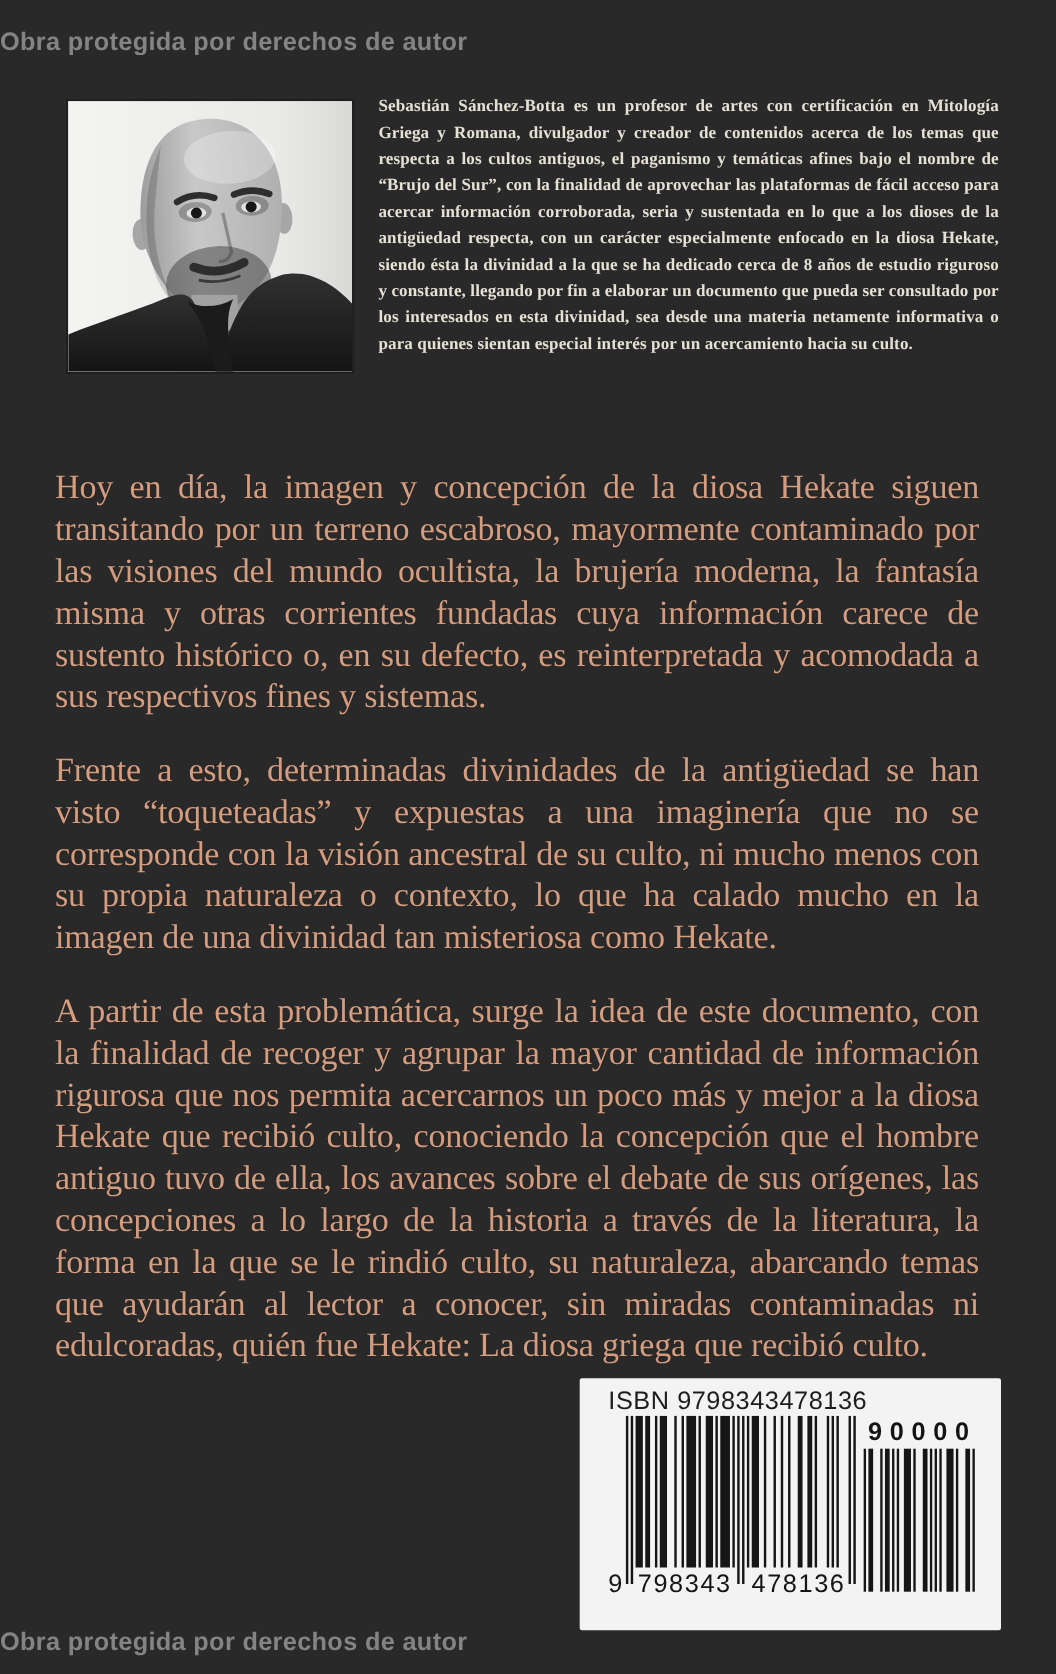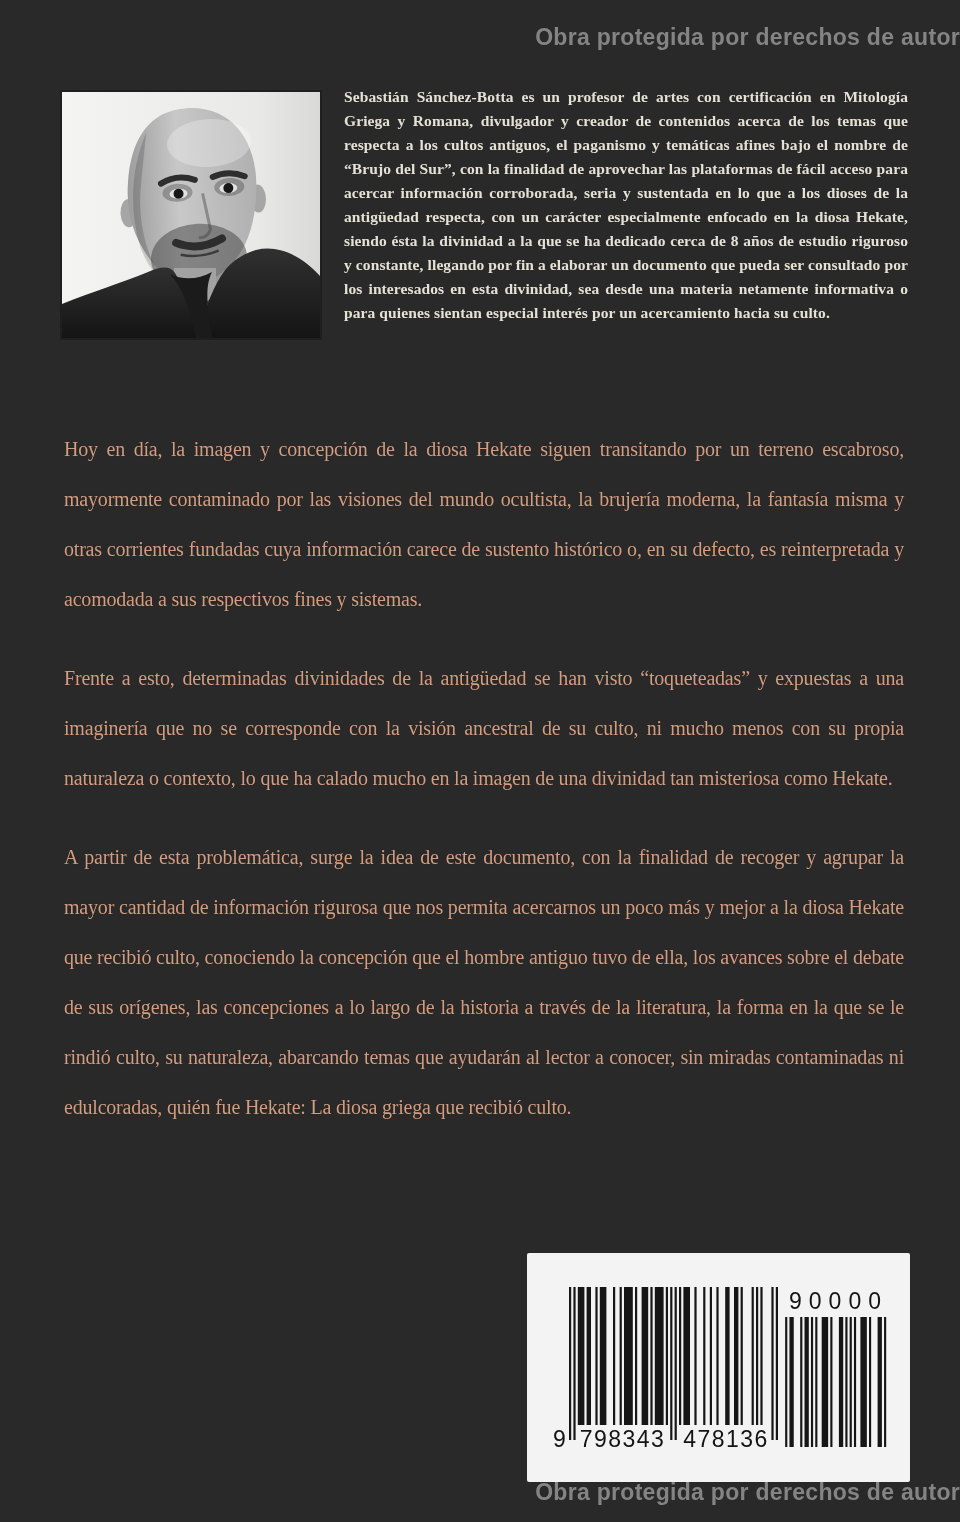--- a/index.html
+++ b/index.html
@@ -5,54 +5,54 @@
   :root{
     --bg:#292929; --body:#d49d80; --bio:#e6e1d5; --wm:#949494;
   }
   html,body{margin:0;padding:0;background:#111;}
   .cover{
     position:relative; width:960px; height:1522px; margin:0 auto;
     background:var(--bg); overflow:hidden;
     font-family:"Liberation Serif", serif;
   }
   .watermark{
-    position:absolute; left:0; right:0; text-align:right;
+    position:absolute; left:0; right:0; text-align:left;
     font-family:"Liberation Sans", sans-serif; font-weight:700;
     font-size:23px; color:var(--wm); letter-spacing:.3px; opacity:.85;
   }
   .wm-top{top:24px;}
   .wm-bottom{top:1479px;}
   .photo{
     position:absolute; left:62px; top:92px; width:258px; height:246px;
     background:#e9e9e7; box-shadow:0 0 0 2px #1f1f1f;
   }
   .photo svg{display:block; width:100%; height:100%;}
   .bio{
     position:absolute; left:344px; top:85px; width:564px;
     font-size:15.5px; line-height:24px; color:var(--bio);
     text-align:justify; letter-spacing:.1px;font-weight:bold;
   }
   .main-text{
-    position:absolute; left:64px; top:424px; width:840px;
-    font-size:20px; line-height:50px; color:var(--body);
+    position:absolute; left:50px; top:424px; width:840px;
+    font-size:31px; line-height:38px; color:var(--body);
     text-align:justify; letter-spacing:-.2px;
     text-shadow:0 0 1px rgba(0,0,0,.35);
   }
   .main-text p{margin:0 0 29px 0;}
   .barcode-box{
     position:absolute; left:527px; top:1253px; width:383px; height:229px;
     background:#f3f3f3; border-radius:2px;
   }
   .isbn-label{
     position:absolute; left:26px; top:7px;
     font-family:"Liberation Sans", sans-serif; font-size:23px;
     color:#1d1d1d; letter-spacing:.5px;
   }
   .ean-main{position:absolute; left:22px; top:34px;}
-  .ean-addon{position:absolute; left:256px; top:34px;}
+  .ean-addon{position:absolute; left:256px; top:34px;font-weight:bold;}
   .bc-digit{
     font-family:"Liberation Sans", sans-serif; fill:#141414;
   }
 </style>
 </head>
 <body>
 
 <div class="cover">
 
   <div class="watermark wm-top">Obra protegida por derechos de autor</div>
@@ -105,20 +105,21 @@
 
   <div class="bio">Sebastián Sánchez-Botta es un profesor de artes con certificación en Mitología Griega y Romana, divulgador y creador de contenidos acerca de los temas que respecta a los cultos antiguos, el paganismo y temáticas afines bajo el nombre de “Brujo del Sur”, con la finalidad de aprovechar las plataformas de fácil acceso para acercar información corroborada, seria y sustentada en lo que a los dioses de la antigüedad respecta, con un carácter especialmente enfocado en la diosa Hekate, siendo ésta la divinidad a la que se ha dedicado cerca de 8 años de estudio riguroso y constante, llegando por fin a elaborar un documento que pueda ser consultado por los interesados en esta divinidad, sea desde una materia netamente informativa o para quienes sientan especial interés por un acercamiento hacia su culto.</div>
 
   <div class="main-text">
     <p>Hoy en día, la imagen y concepción de la diosa Hekate siguen transitando por un terreno escabroso, mayormente contaminado por las visiones del mundo ocultista, la brujería moderna, la fantasía misma y otras corrientes fundadas cuya información carece de sustento histórico o, en su defecto, es reinterpretada y acomodada a sus respectivos fines y sistemas.</p>
     <p>Frente a esto, determinadas divinidades de la antigüedad se han visto “toqueteadas” y expuestas a una imaginería que no se corresponde con la visión ancestral de su culto, ni mucho menos con su propia naturaleza o contexto, lo que ha calado mucho en la imagen de una divinidad tan misteriosa como Hekate.</p>
     <p>A partir de esta problemática, surge la idea de este documento, con la finalidad de recoger y agrupar la mayor cantidad de información rigurosa que nos permita acercarnos un poco más y mejor a la diosa Hekate que recibió culto, conociendo la concepción que el hombre antiguo tuvo de ella, los avances sobre el debate de sus orígenes, las concepciones a lo largo de la historia a través de la literatura, la forma en la que se le rindió culto, su naturaleza, abarcando temas que ayudarán al lector a conocer, sin miradas contaminadas ni edulcoradas, quién fue Hekate: La diosa griega que recibió culto.</p>
   </div>
 
   <div class="barcode-box">
+    <div class="isbn-label">ISBN 9798343478136</div>
     <div class="ean-main" id="ean-main"><svg width="232" height="170" viewBox="0 0 232 170">
           <rect x="20.00" y="0" width="2.20" height="153" fill="#161616"></rect>
           <rect x="24.40" y="0" width="2.20" height="153" fill="#161616"></rect>
           <rect x="28.80" y="0" width="6.60" height="138" fill="#161616"></rect>
           <rect x="37.60" y="0" width="4.40" height="138" fill="#161616"></rect>
           <rect x="46.40" y="0" width="2.20" height="138" fill="#161616"></rect>
           <rect x="50.80" y="0" width="6.60" height="138" fill="#161616"></rect>
           <rect x="64.00" y="0" width="2.20" height="138" fill="#161616"></rect>
           <rect x="70.60" y="0" width="2.20" height="138" fill="#161616"></rect>
           <rect x="75.00" y="0" width="8.80" height="138" fill="#161616"></rect>

